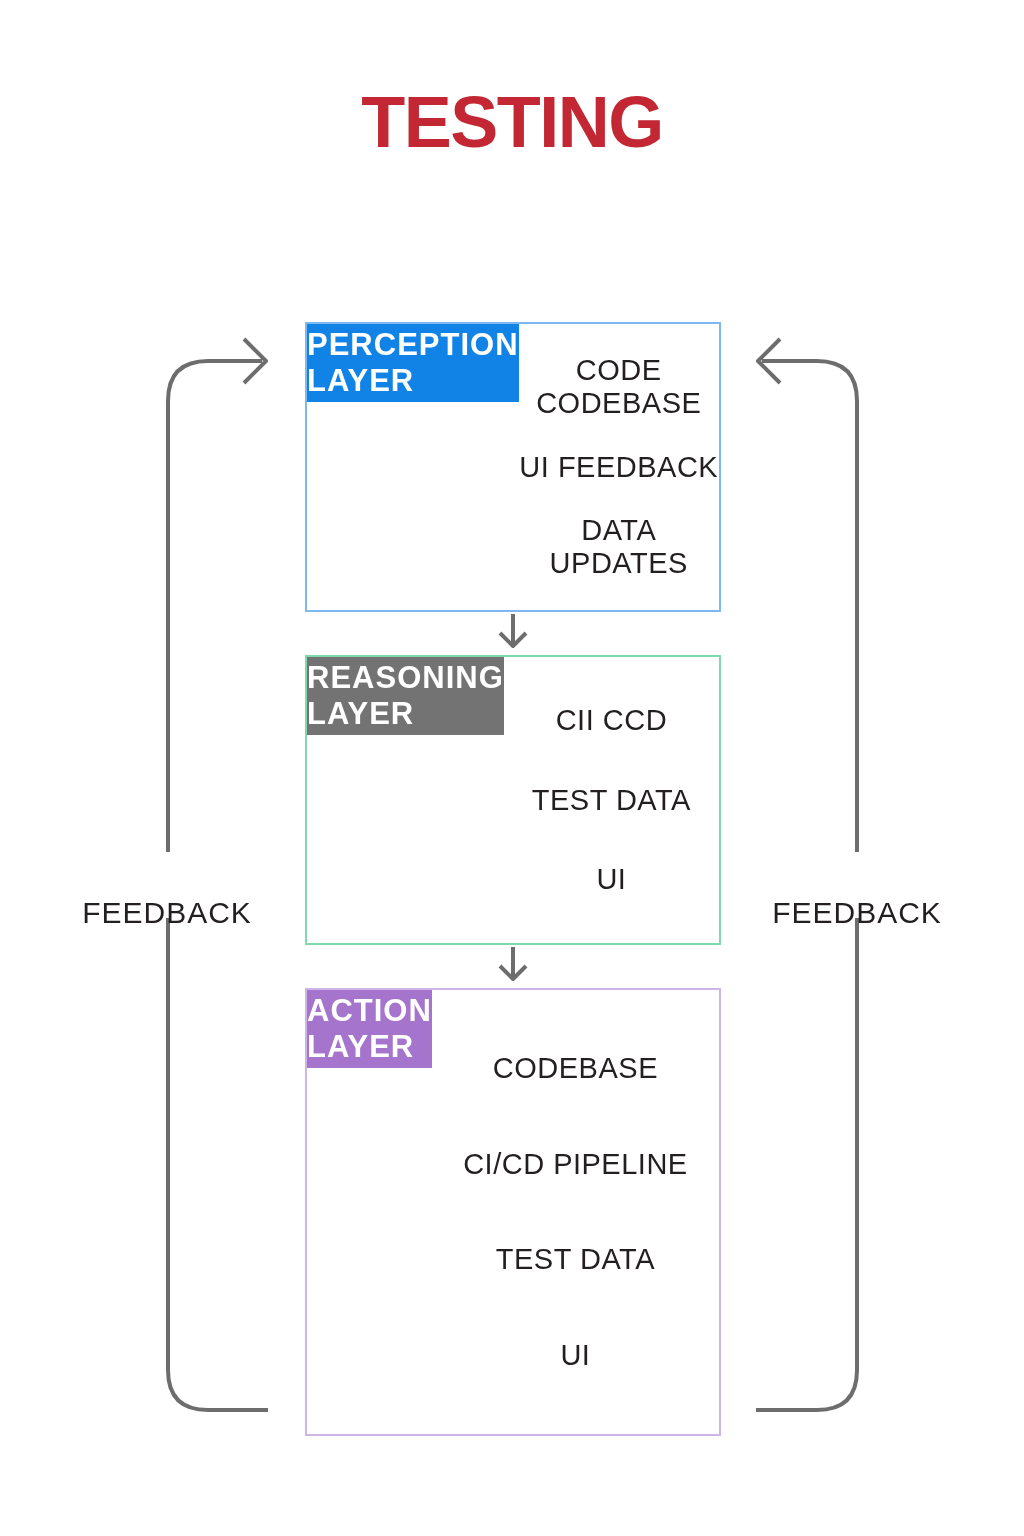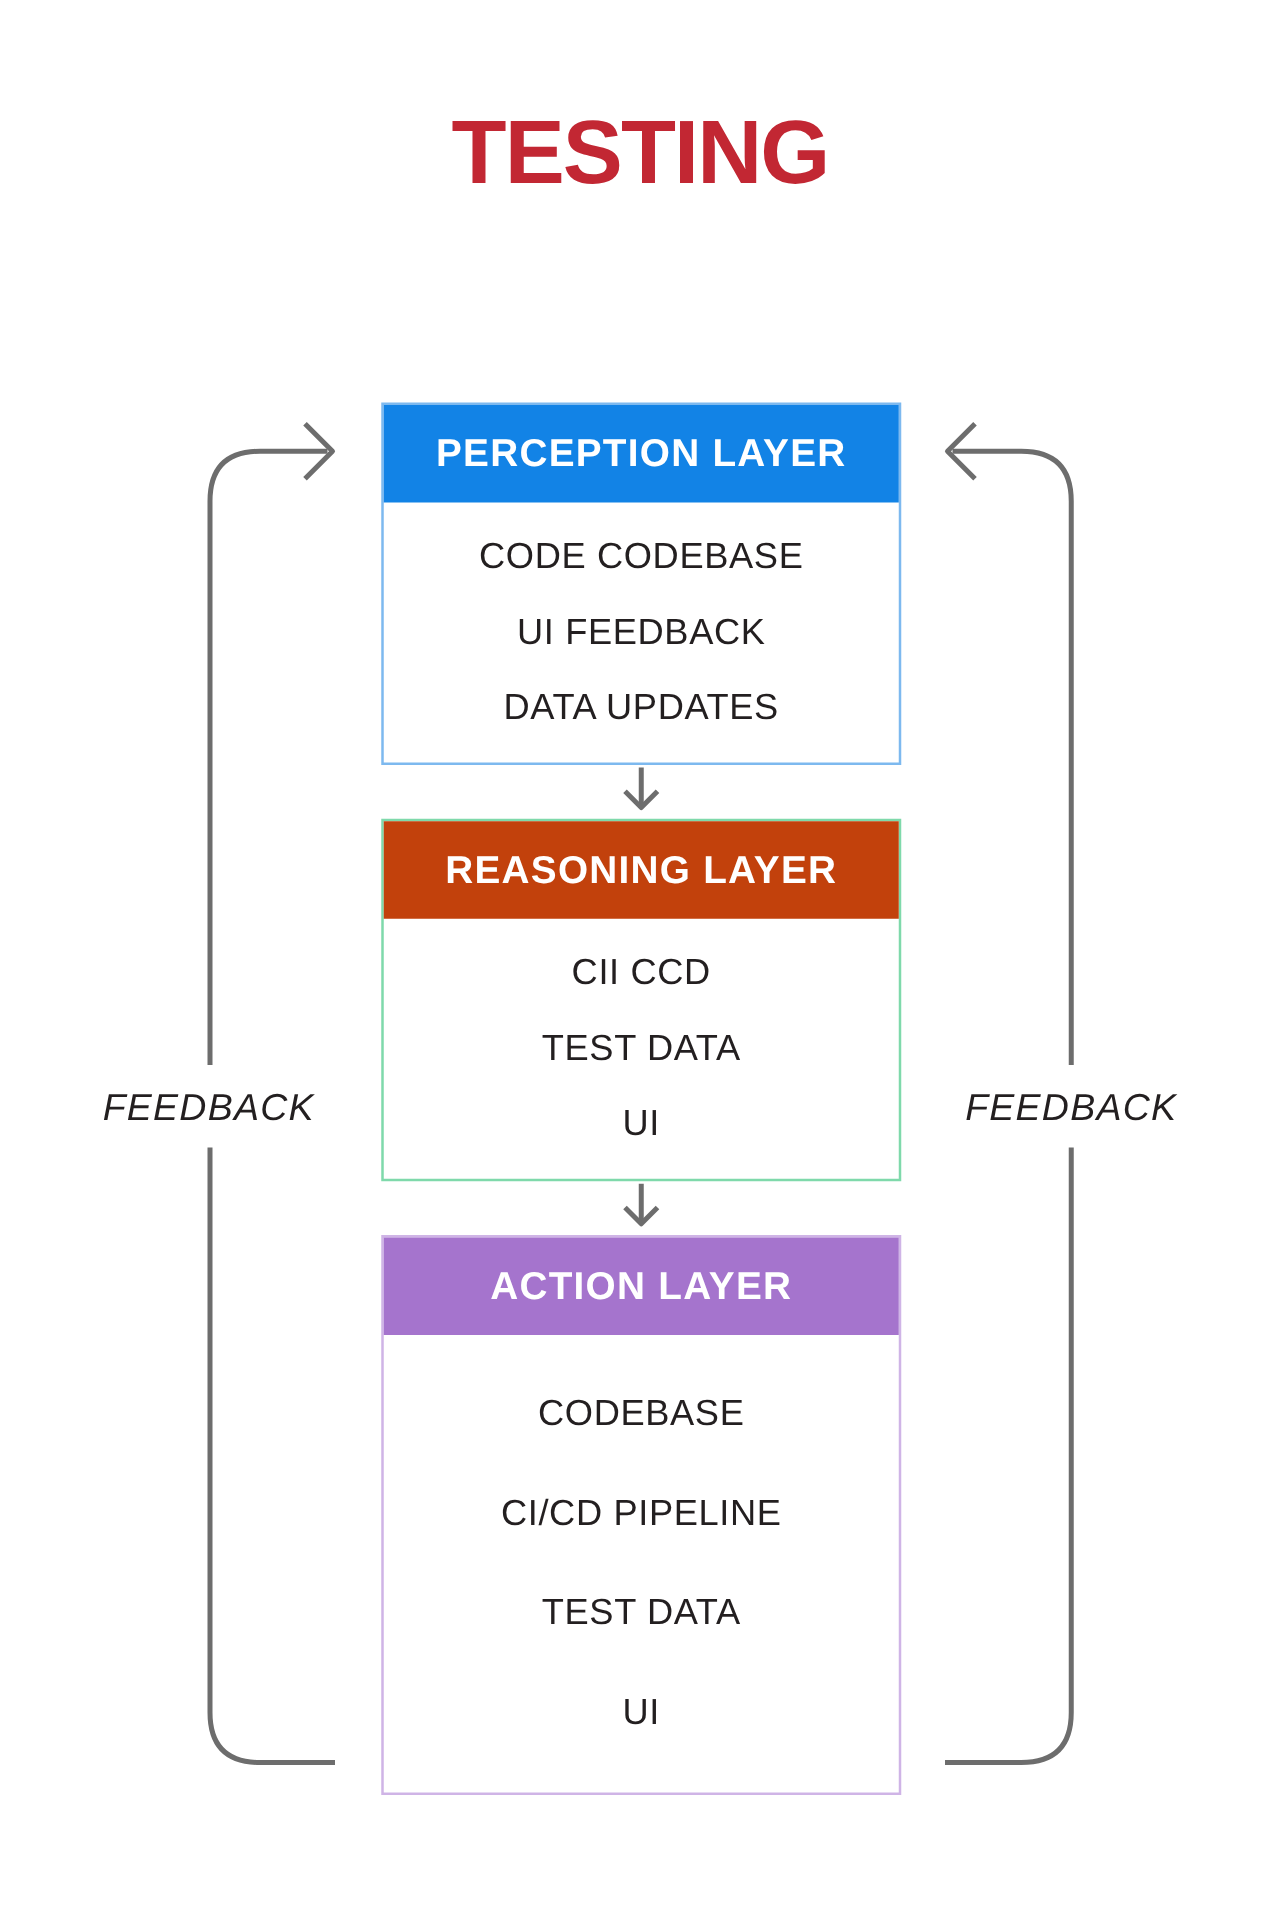--- a/index.html
+++ b/index.html
@@ -25,21 +25,21 @@
     position:absolute;left:0;top:0;width:1024px;height:1536px;
     pointer-events:none;
   }
   
   .layer-box{
     position:absolute;
     left:305px;width:416px;
     border:2px solid;
     box-sizing:border-box;
     background:#ffffff;
-    display:flex;flex-direction:column;
+    display:flex;flex-direction:row;
   }
   .layer-header{
     height:78px;flex:0 0 78px;
     display:flex;align-items:center;justify-content:center;
     color:#ffffff;
     font-weight:700;
     font-size:31px;
     letter-spacing:1px;
   }
   .layer-body{
@@ -64,28 +64,27 @@
     top:1372px;height:76px;
     display:flex;align-items:center;justify-content:center;
     color:#ffffff;
     font-weight:700;
     font-size:32px;
     letter-spacing:1px;
   }
   
   .feedback-label{
     position:absolute;
-    top:870px;
+    top:896px;
     width:180px;
     text-align:center;
     color:#231f20;
     font-size:30px;
     letter-spacing:1px;
     font-weight:400;
-    font-style:italic;
   }
   #feedback-left{left:77px;}
   #feedback-right{left:767px;}
 </style>
 </head>
 <body>
 
 <div id="canvas">
 
   <div class="title">
@@ -115,21 +114,21 @@
   <div class="layer-box" id="box-perception" style="border-color: rgb(125, 185, 239);">
     <div class="layer-header" style="background-color: rgb(18, 131, 230);">PERCEPTION LAYER</div>
     <div class="layer-body">
       <div class="layer-item">CODE CODEBASE</div>
       <div class="layer-item">UI FEEDBACK</div>
       <div class="layer-item">DATA UPDATES</div>
     </div>
   </div>
 
   <div class="layer-box" id="box-reasoning" style="border-color: rgb(127, 217, 171);">
-    <div class="layer-header" style="background-color: #c2410c;">REASONING LAYER</div>
+    <div class="layer-header" style="background-color: #737373;">REASONING LAYER</div>
     <div class="layer-body">
       <div class="layer-item">CII CCD</div>
       <div class="layer-item">TEST DATA</div>
       <div class="layer-item">UI</div>
     </div>
   </div>
 
   <div class="layer-box" id="box-action" style="border-color: rgb(207, 180, 230);">
     <div class="layer-header" style="background-color: rgb(165, 116, 205);">ACTION LAYER</div>
     <div class="layer-body">

